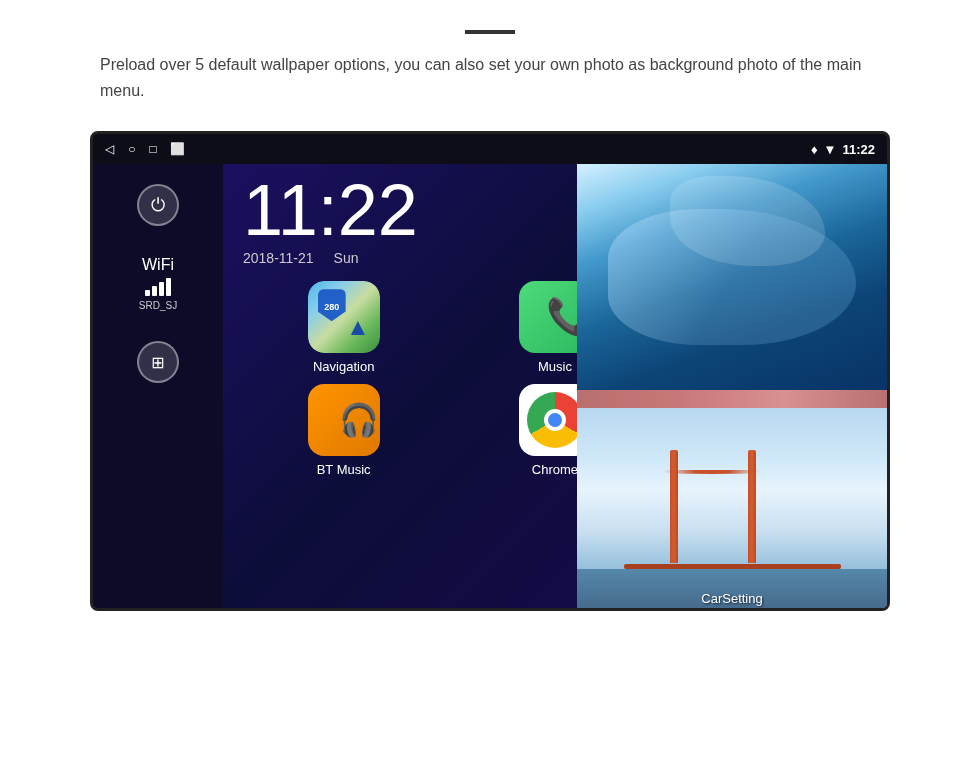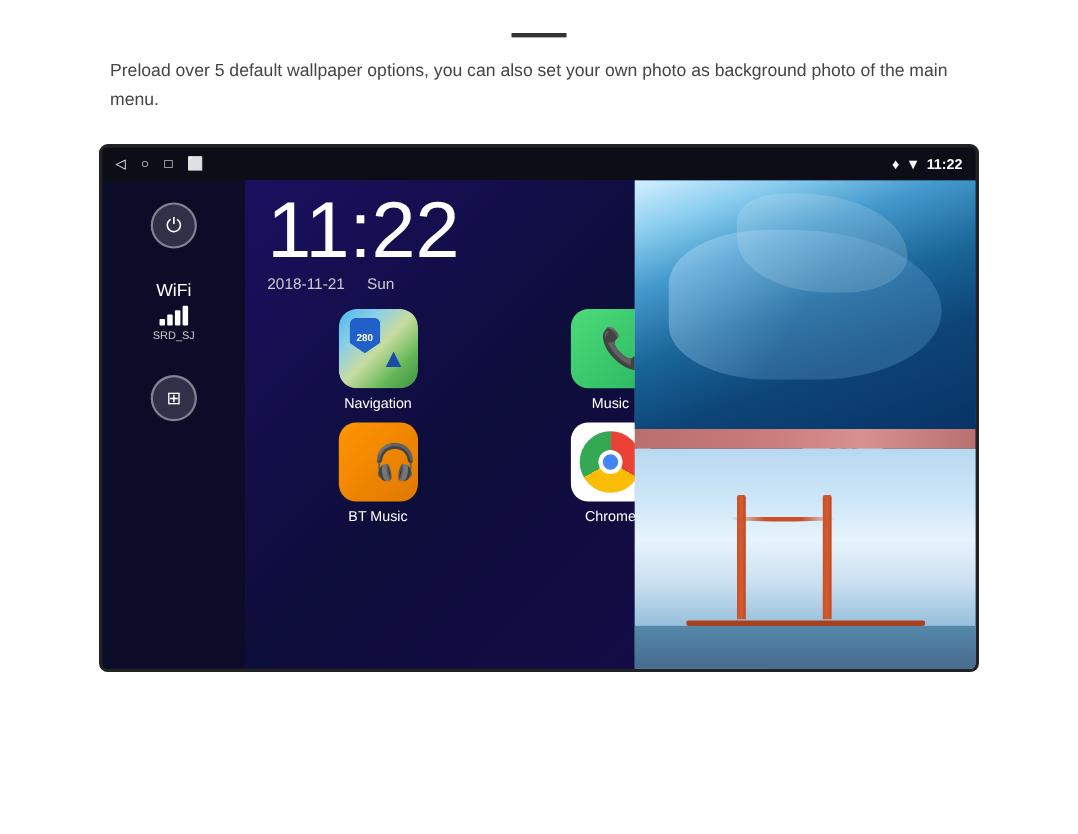--- a/index.html
+++ b/index.html
@@ -524,19 +524,20 @@
 
               <div style="position:absolute; bottom:25%; left:30%; width:8px; height:55%; background: linear-gradient(to right, #c8502a, #d45c30, #c04820); border-radius: 2px 2px 0 0;"></div>
               <div style="position:absolute; bottom:25%; left:55%; width:8px; height:55%; background: linear-gradient(to right, #c8502a, #d45c30, #c04820); border-radius: 2px 2px 0 0;"></div>
 
               <div style="position:absolute; bottom:70%; left:28%; width:31%; height:2px; background: linear-gradient(90deg, transparent, #c8502a, #c8502a, transparent); border-radius:50% 50% 0 0; transform: scaleY(-2); transform-origin: bottom;"></div>
 
               <div style="position:absolute; bottom:22%; left:15%; width:70%; height:5px; background: #a84020; border-radius: 2px;"></div>
 
               <div style="position:absolute; bottom:0; left:0; right:0; height:22%; background: linear-gradient(180deg, #5588aa, #446688);"></div>
             </div>
+            <div class="carsetting-label">CarSetting</div>
           </div>
         </div>
 
       </div>
     </div>
   </div>
 </div>
 
 </body></html>

